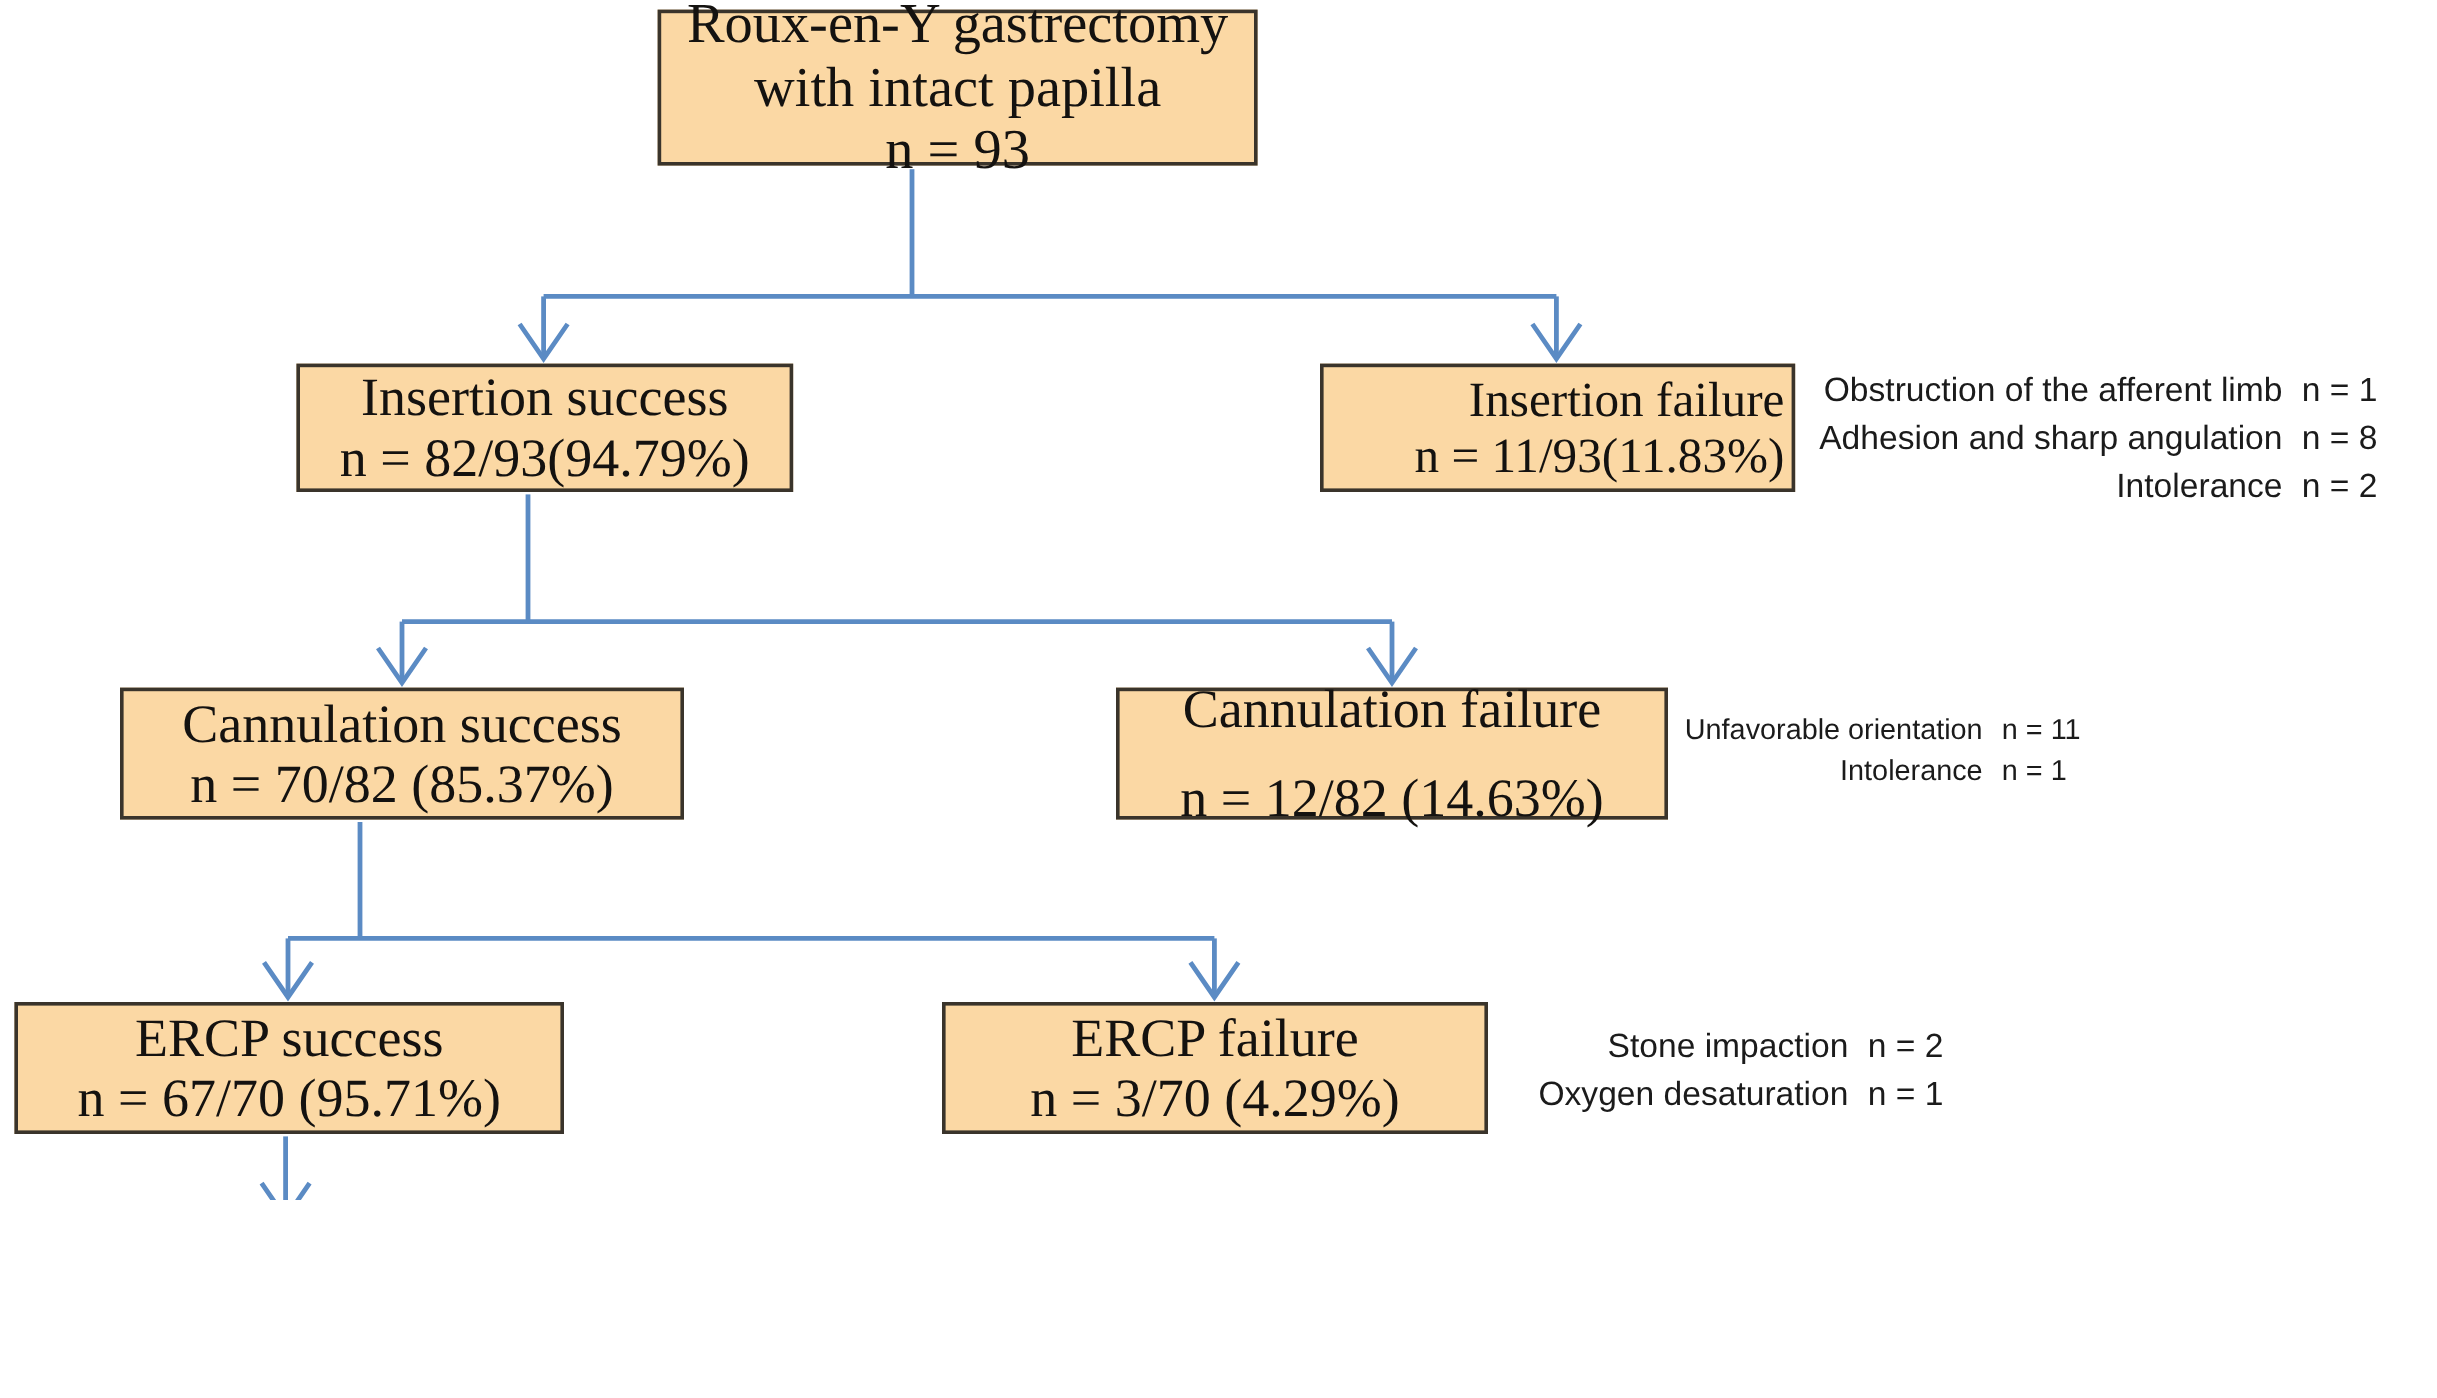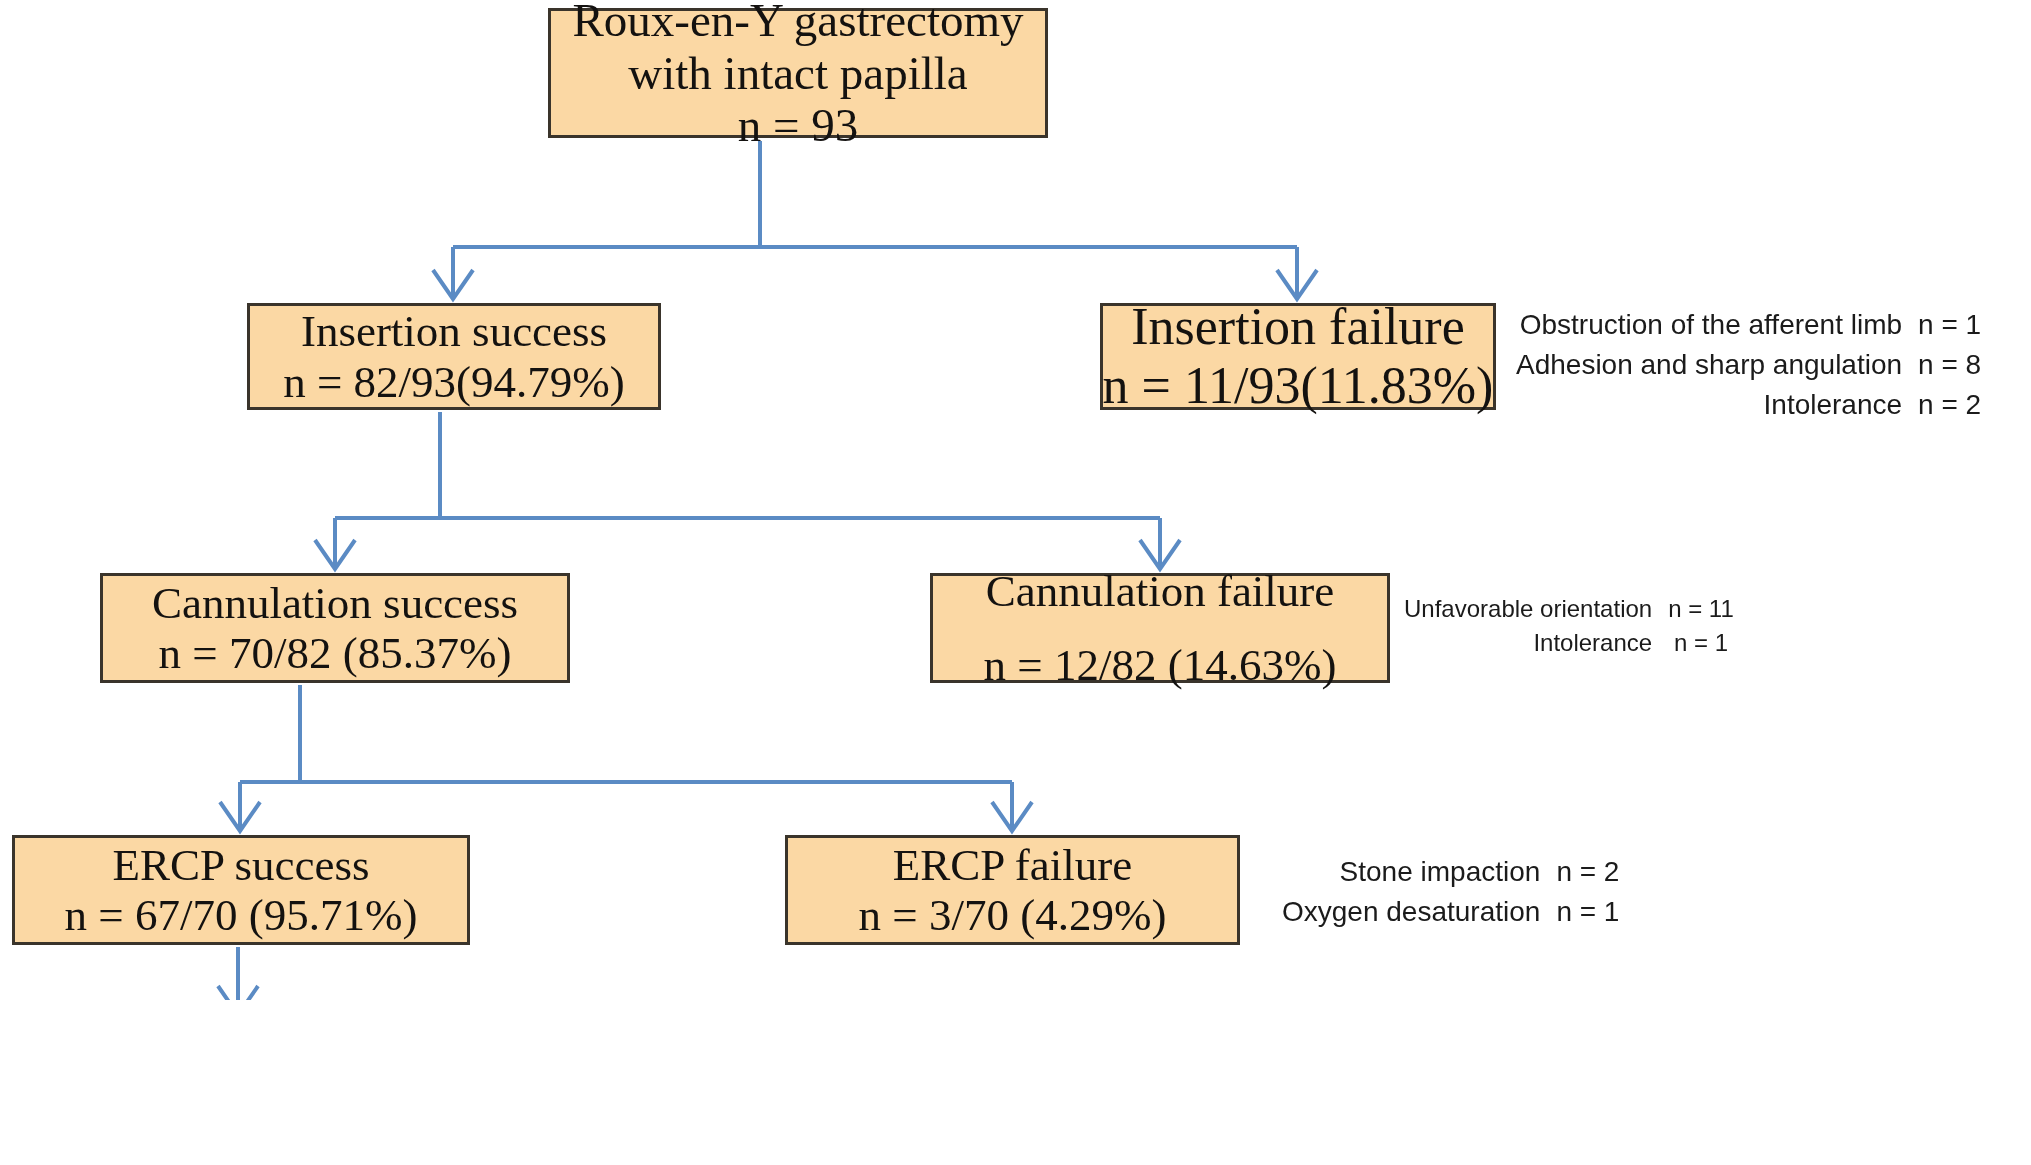--- a/index.html
+++ b/index.html
@@ -33,21 +33,21 @@
     text-align: center;
     padding: 2px 6px;
   }
   .node .ln {
     display: block;
     white-space: nowrap;
   }
 
   .node.root        { left: 548px;  top: 8px;    width: 500px; height: 130px; font-size: 47px; }
   .node.ins-succ    { left: 247px;  top: 303px;  width: 414px; height: 107px; font-size: 45px; }
-  .node.ins-fail    { left: 1100px; top: 303px;  width: 396px; height: 107px; font-size: 52px; }
+  .node.ins-fail    { left: 1100px; top: 303px;  width: 396px; height: 107px; font-size: 41px; align-items: flex-end; }
   .node.can-succ    { left: 100px;  top: 573px;  width: 470px; height: 110px; font-size: 45px; }
   .node.can-fail    { left: 930px;  top: 573px;  width: 460px; height: 110px; font-size: 45px; gap: 24px; }
   .node.ercp-succ   { left: 12px;   top: 835px;  width: 458px; height: 110px; font-size: 45px; }
   .node.ercp-fail   { left: 785px;  top: 835px;  width: 455px; height: 110px; font-size: 45px; }
   .node.clin-succ   { left: 18px;   top: 1018px; width: 440px; height: 110px; font-size: 45px; }
 
   
   #connectors {
     position: absolute;
     left: 0;
@@ -67,21 +67,21 @@
   }
   .annot .arow { display: table-row; }
   .annot .alabel,
   .annot .aval {
     display: table-cell;
     white-space: nowrap;
     padding: 0;
     line-height: 1.42;
   }
   .annot .alabel { text-align: right; padding-right: 16px; }
-  .annot .aval   { text-align: center; }
+  .annot .aval   { text-align: left; }
 
   .annot.a-ins   { left: 1516px; top: 305px; font-size: 28px; }
   .annot.a-can   { left: 1404px; top: 592px; font-size: 24px; }
   .annot.a-ercp  { left: 1282px; top: 852px; font-size: 28px; }
 </style>
 </head>
 <body>
 
 <div id="canvas">
 

